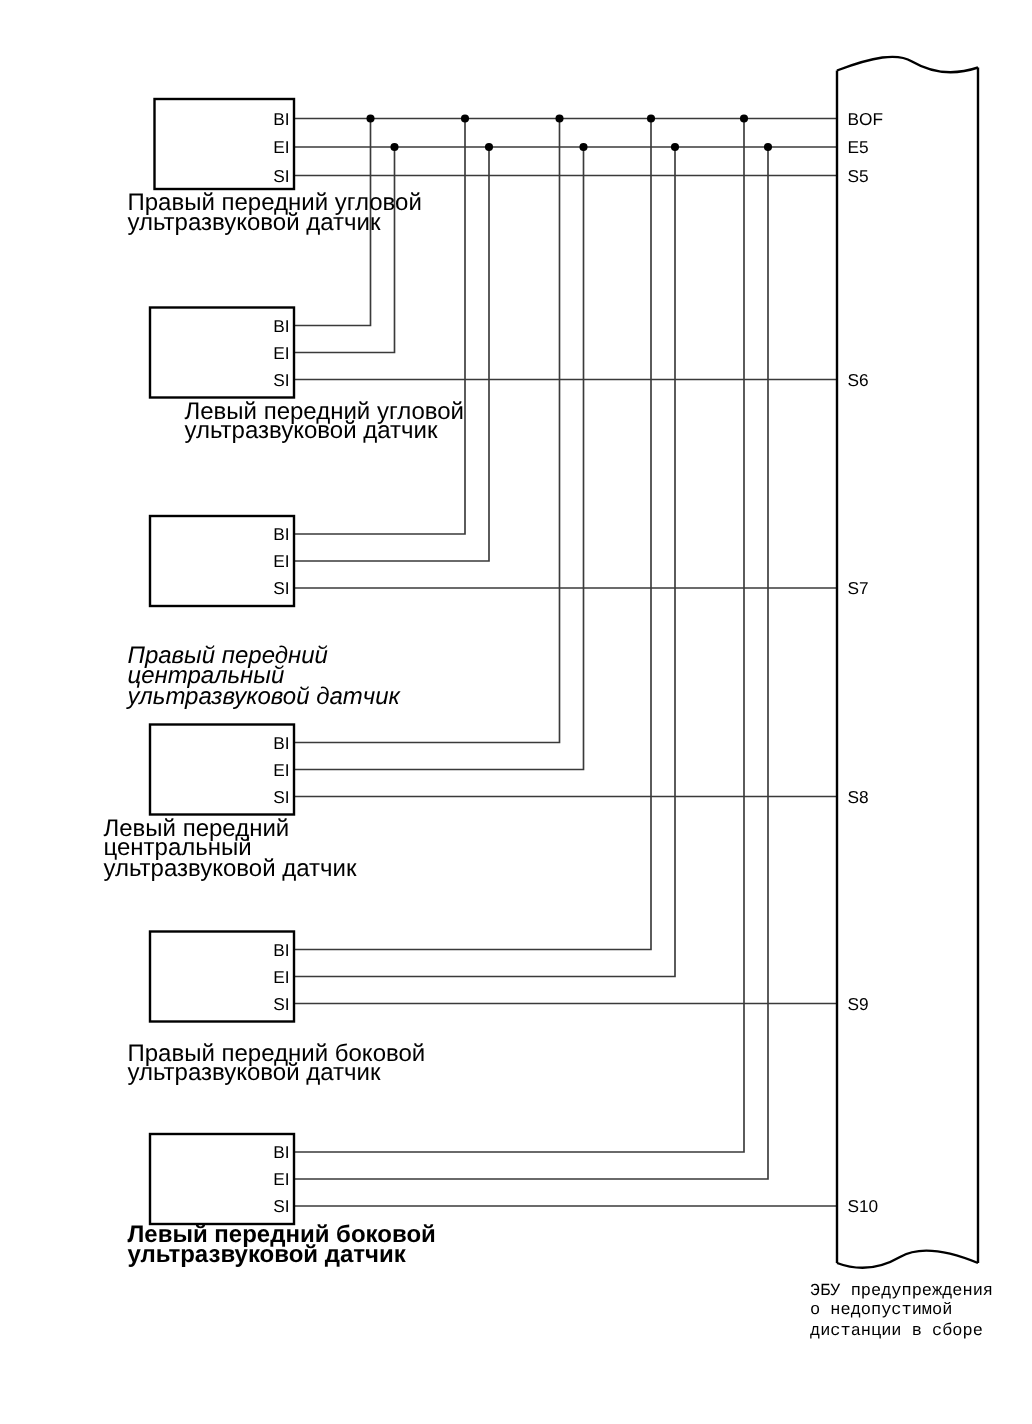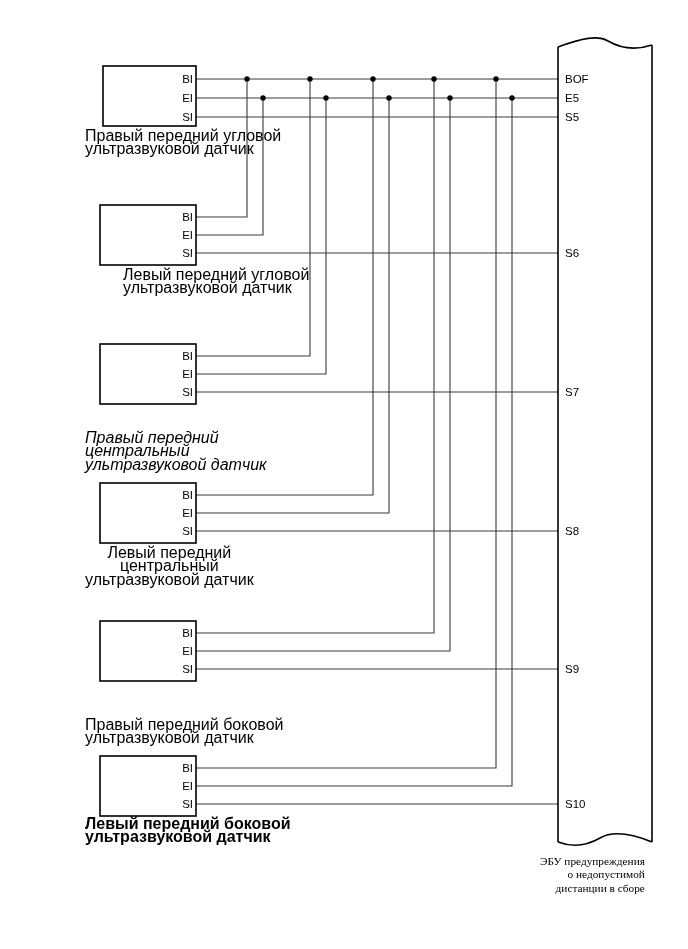--- a/index.html
+++ b/index.html
@@ -59,26 +59,25 @@
   .caption {
     position: absolute;
     font-family: "Liberation Sans", sans-serif;
     font-size: 16px;
     line-height: 13.4px;
     color: #000000;
     white-space: pre-line;
   }
   .ecu-caption {
     position: absolute;
-    font-family: Liberation Serif, serif;
+    font-family: Liberation Mono, monospace;
     font-size: 11.3px;
     line-height: 13.4px;
     color: #000000;
     white-space: pre-line;
-    text-align: right;
   }
 </style>
 </head>
 <body>
 
 <div id="diagram-root">
 
   <svg id="wiring" viewBox="0 0 688 949">
     <g id="wires-layer">
         <path d="M 196 79 L 558 79" class="wire"></path>
@@ -159,24 +158,24 @@
   </svg>
 
   <div id="captions-layer">
       <div class="caption" style="left: 85px; top: 129px;">Правый передний угловой
 ультразвуковой датчик</div>
       <div class="caption" style="left: 85px; top: 268px; margin-left: 38px;">Левый передний угловой
 ультразвуковой датчик</div>
       <div class="caption" style="left: 85px; top: 431px; font-style: italic;">Правый передний
 центральный
 ультразвуковой датчик</div>
-      <div class="caption" style="left: 85px; top: 546px; text-align: center;">Левый передний
+      <div class="caption" style="left: 69px; top: 546px;">Левый передний
 центральный
 ультразвуковой датчик</div>
-      <div class="caption" style="left: 85px; top: 718px;">Правый передний боковой
+      <div class="caption" style="left: 85px; top: 696px;">Правый передний боковой
 ультразвуковой датчик</div>
       <div class="caption" style="left: 85px; top: 817px; font-weight: bold;">Левый передний боковой
 ультразвуковой датчик</div>
       <div class="ecu-caption" style="left: 540px; top: 855px;">ЭБУ предупреждения
 о недопустимой
 дистанции в сборе</div>
     </div>
 
 </div>
 

